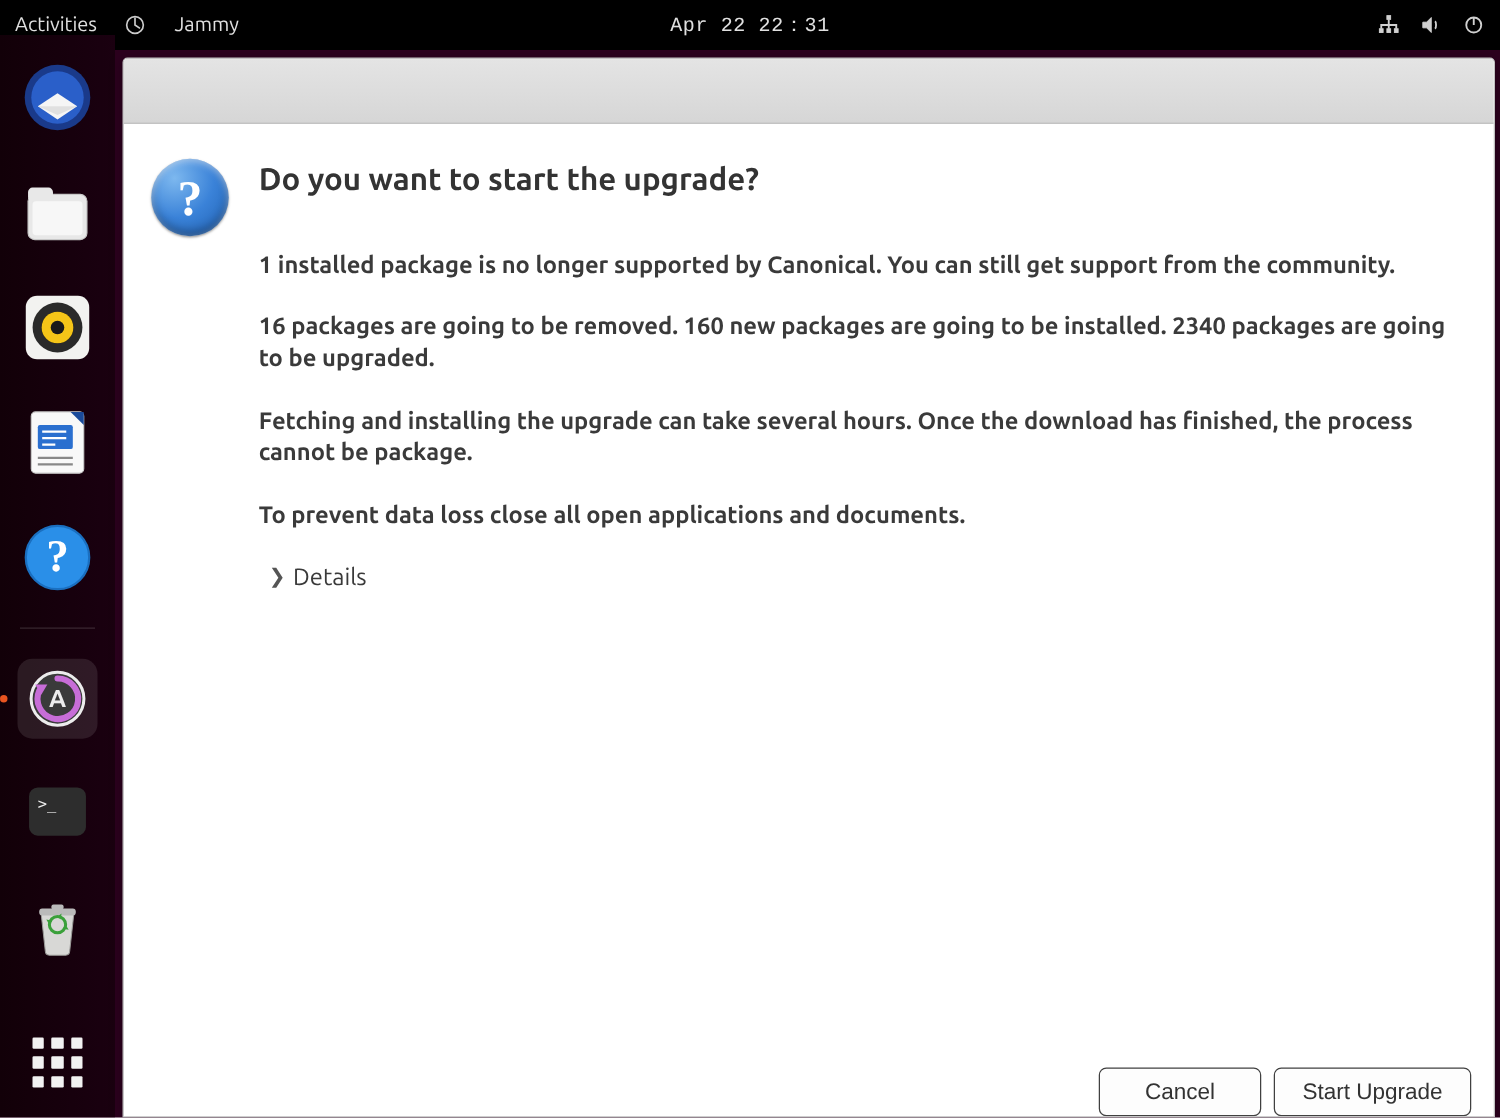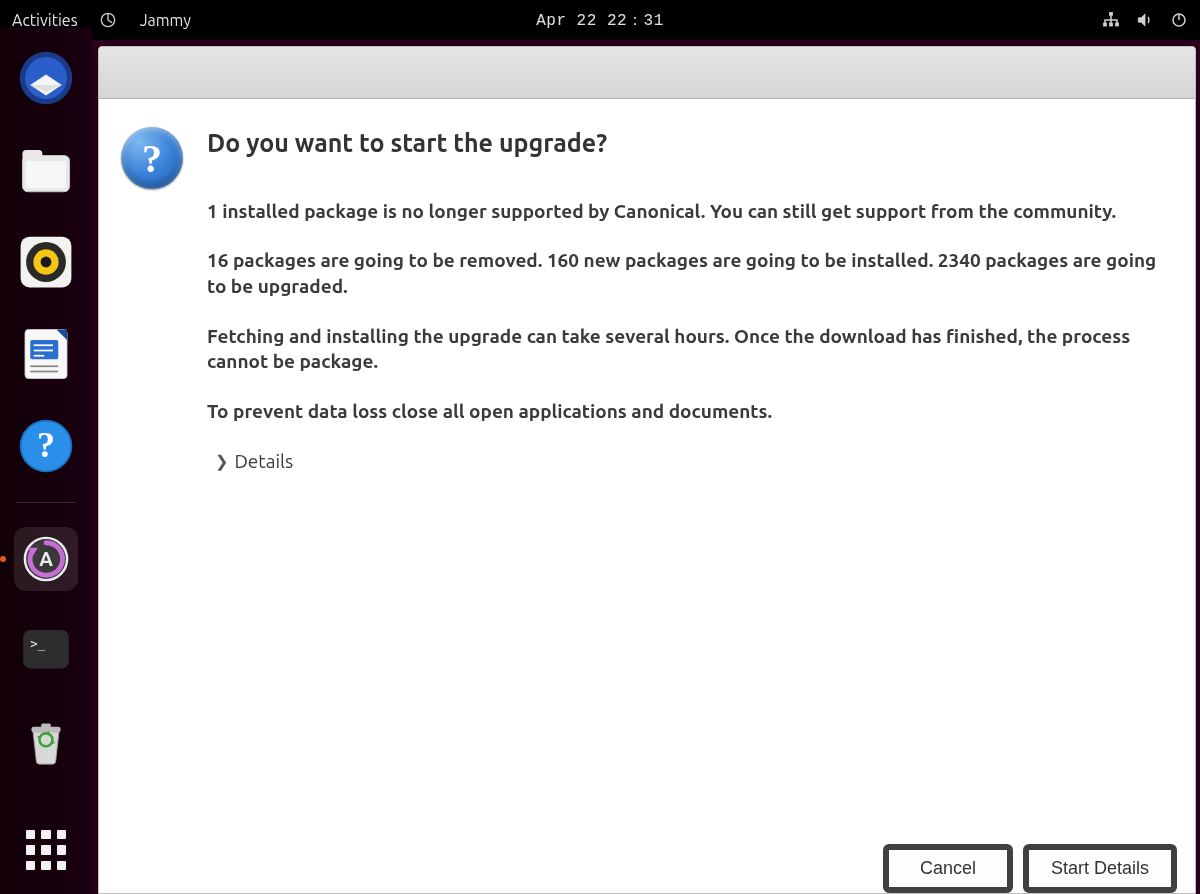--- a/index.html
+++ b/index.html
@@ -117,21 +117,21 @@
       gap: 10px;
       padding: 10px 18px 0 18px;
       border-top: none;
     }
     .btn {
       min-width: 130px;
       padding: 8px 22px;
       font-size: 18px;
       color: #333;
       background: #fdfdfd;
-      border: 6px solid #404040;
+      border: 1px solid #404040;
       border-radius: 6px;
     }
     
     .round-blue {
       width: 62px; height: 62px; border-radius: 50%;
       background: radial-gradient(circle at 30% 25%, #7db8ef 0%, #3a82d8 50%, #1f5fb0 100%);
       box-shadow: inset 0 2px 6px rgba(255,255,255,0.5), inset 0 -4px 8px rgba(0,0,0,0.3), 0 1px 2px rgba(0,0,0,0.4);
       display: flex; align-items: center; justify-content: center;
     }
     .round-blue span { color: #fff; font-size: 40px; font-weight: 700; font-family: Georgia, serif; }
@@ -276,15 +276,15 @@
       <p>Fetching and installing the upgrade can take several hours. Once the download has finished, the process cannot be package.</p>
       <p class="warn">To prevent data loss close all open applications and documents.</p>
       <div class="details-row">
         <span class="chev">❯</span>
         <span>Details</span>
       </div>
     </div>
   </div>
   <div class="dialog-actions">
     <button class="btn">Cancel</button>
-    <button class="btn">Start Details</button>
+    <button class="btn">Start Upgrade</button>
   </div>
 </div>
 
 </body></html>

